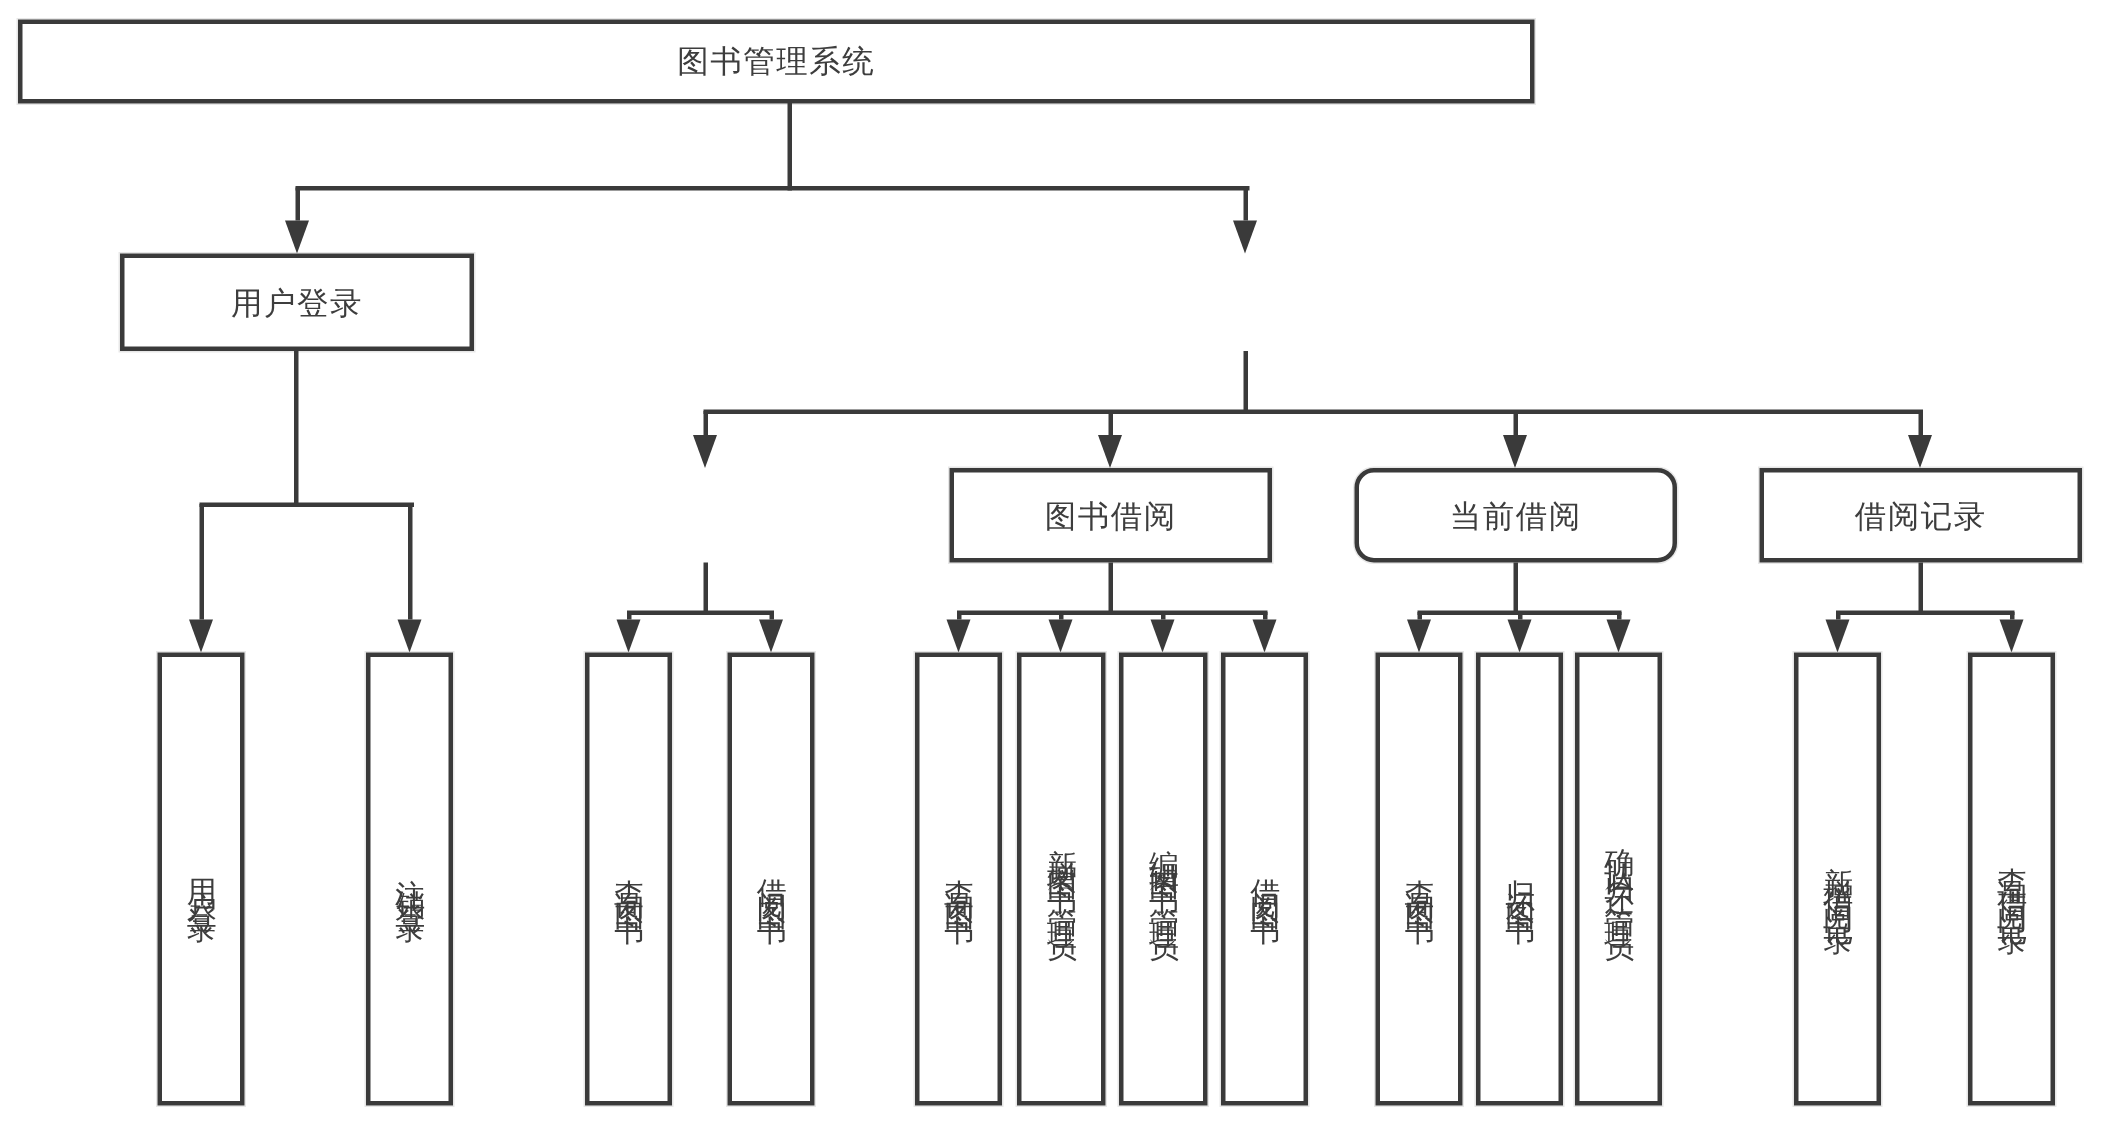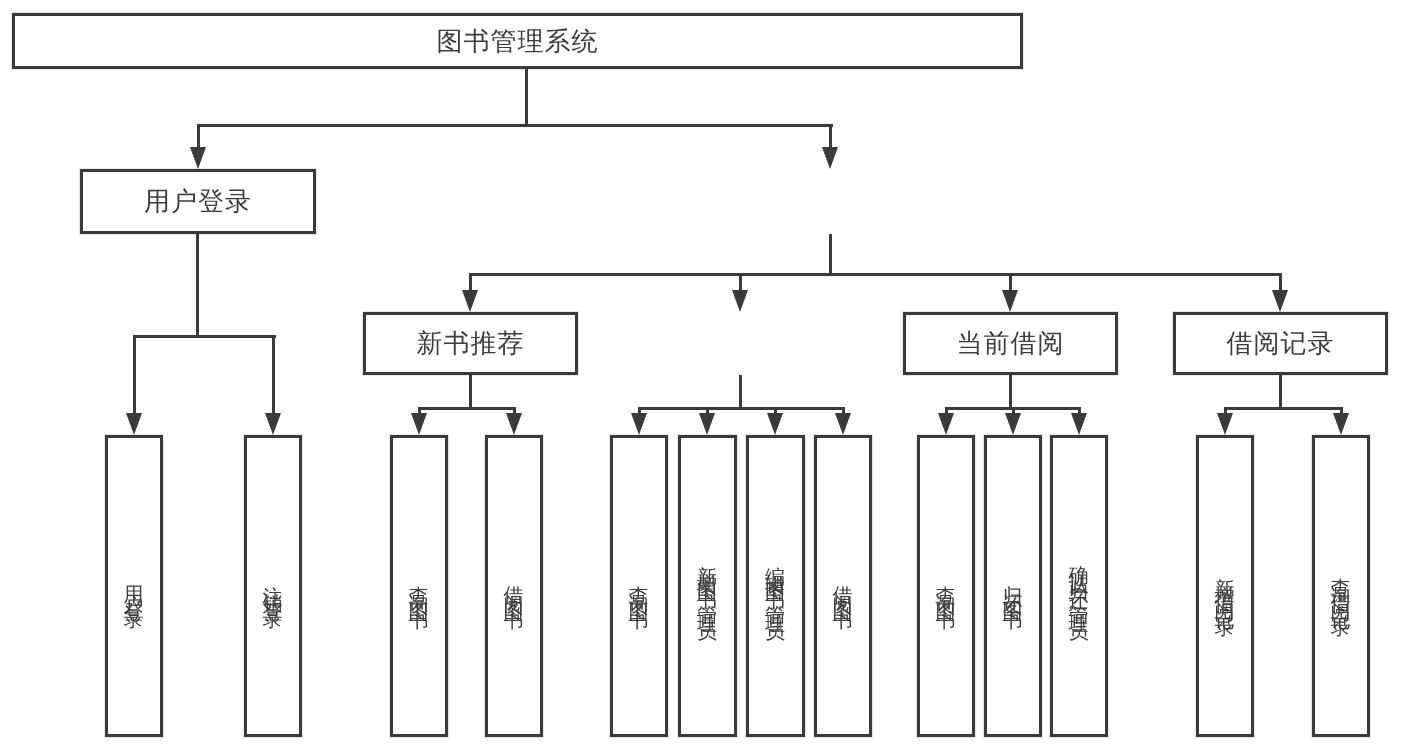--- a/index.html
+++ b/index.html
@@ -18,21 +18,21 @@
     width:1405px;height:747px;
     background:var(--bg);
     overflow:hidden;
   }
   .box{
     position:absolute;
     background:var(--box-fill);
     border:3px solid var(--box-border);
     display:flex;align-items:center;justify-content:center;
     color:var(--text);
-    font-size:26px;
+    font-size:21px;
     letter-spacing:1px;
     box-shadow:0 0 0 1px rgba(160,160,160,.25);
   }
   .leaf{font-size:20px;}
   .vtext{
     writing-mode:vertical-rl;
     text-orientation:mixed;
     letter-spacing:8px;
     line-height:1.1;
     color:var(--text);
@@ -106,22 +106,22 @@
     </div>
   <div class="arrow" style="left:1002px;top:274px;height:38px;">
       <div class="shaft"></div>
       <div class="head"></div>
     </div>
   <div class="arrow" style="left:1272px;top:274px;height:38px;">
       <div class="shaft"></div>
       <div class="head"></div>
     </div>
 
-  <div class="box" style="left:363px;top:312px;width:215px;height:63px;">新书推荐</div>
-  <div class="box" style="left:903px;top:312px;width:215px;height:63px;">当前借阅</div>
+  <div class="box" style="left:633px;top:312px;width:215px;height:63px;">图书借阅</div>
+  <div class="box" style="left:903px;top:312px;width:215px;height:63px;border-radius:13px;">当前借阅</div>
   <div class="box" style="left:1173px;top:312px;width:215px;height:63px;">借阅记录</div>
 
   <div class="line" style="left:469px;top:375px;width:3px;height:35px;"></div>
   <div class="line" style="left:418px;top:407px;width:98px;height:3px;"></div>
   <div class="arrow" style="left:411px;top:408px;height:27px;">
       <div class="shaft"></div>
       <div class="head"></div>
     </div>
   <div class="arrow" style="left:506px;top:408px;height:27px;">
       <div class="shaft"></div>

